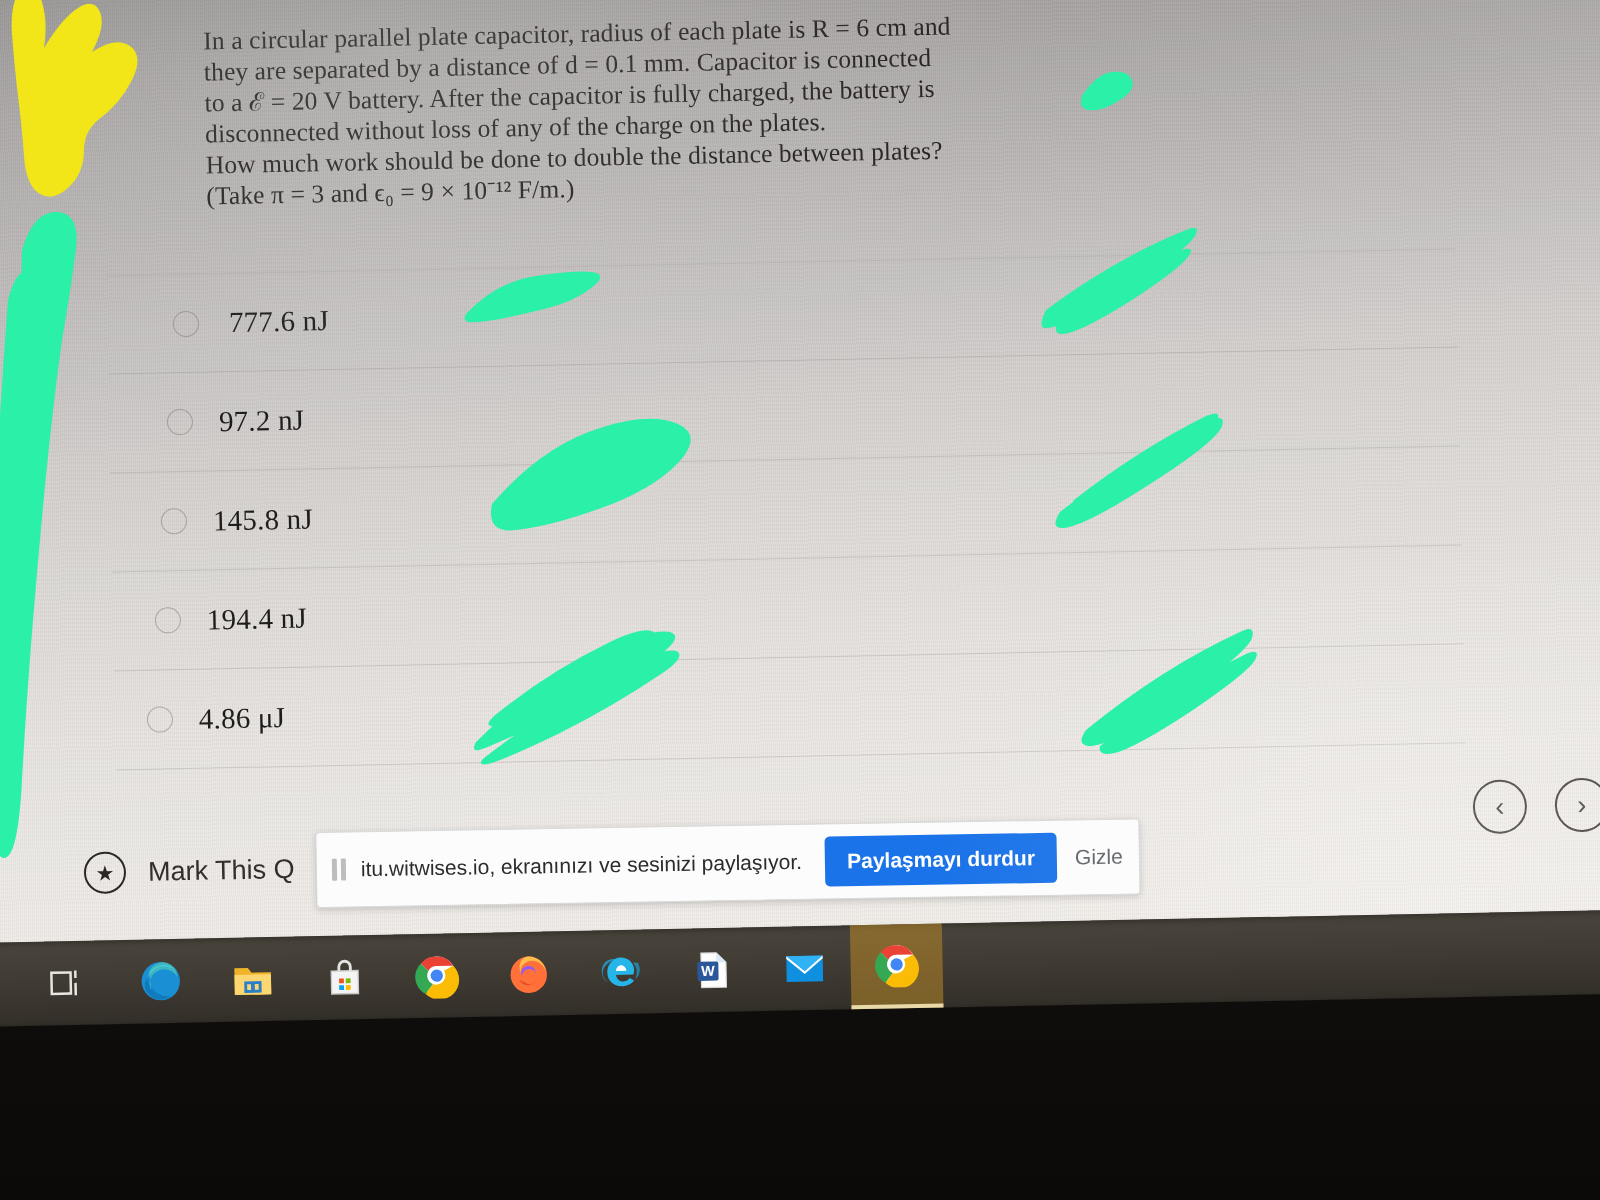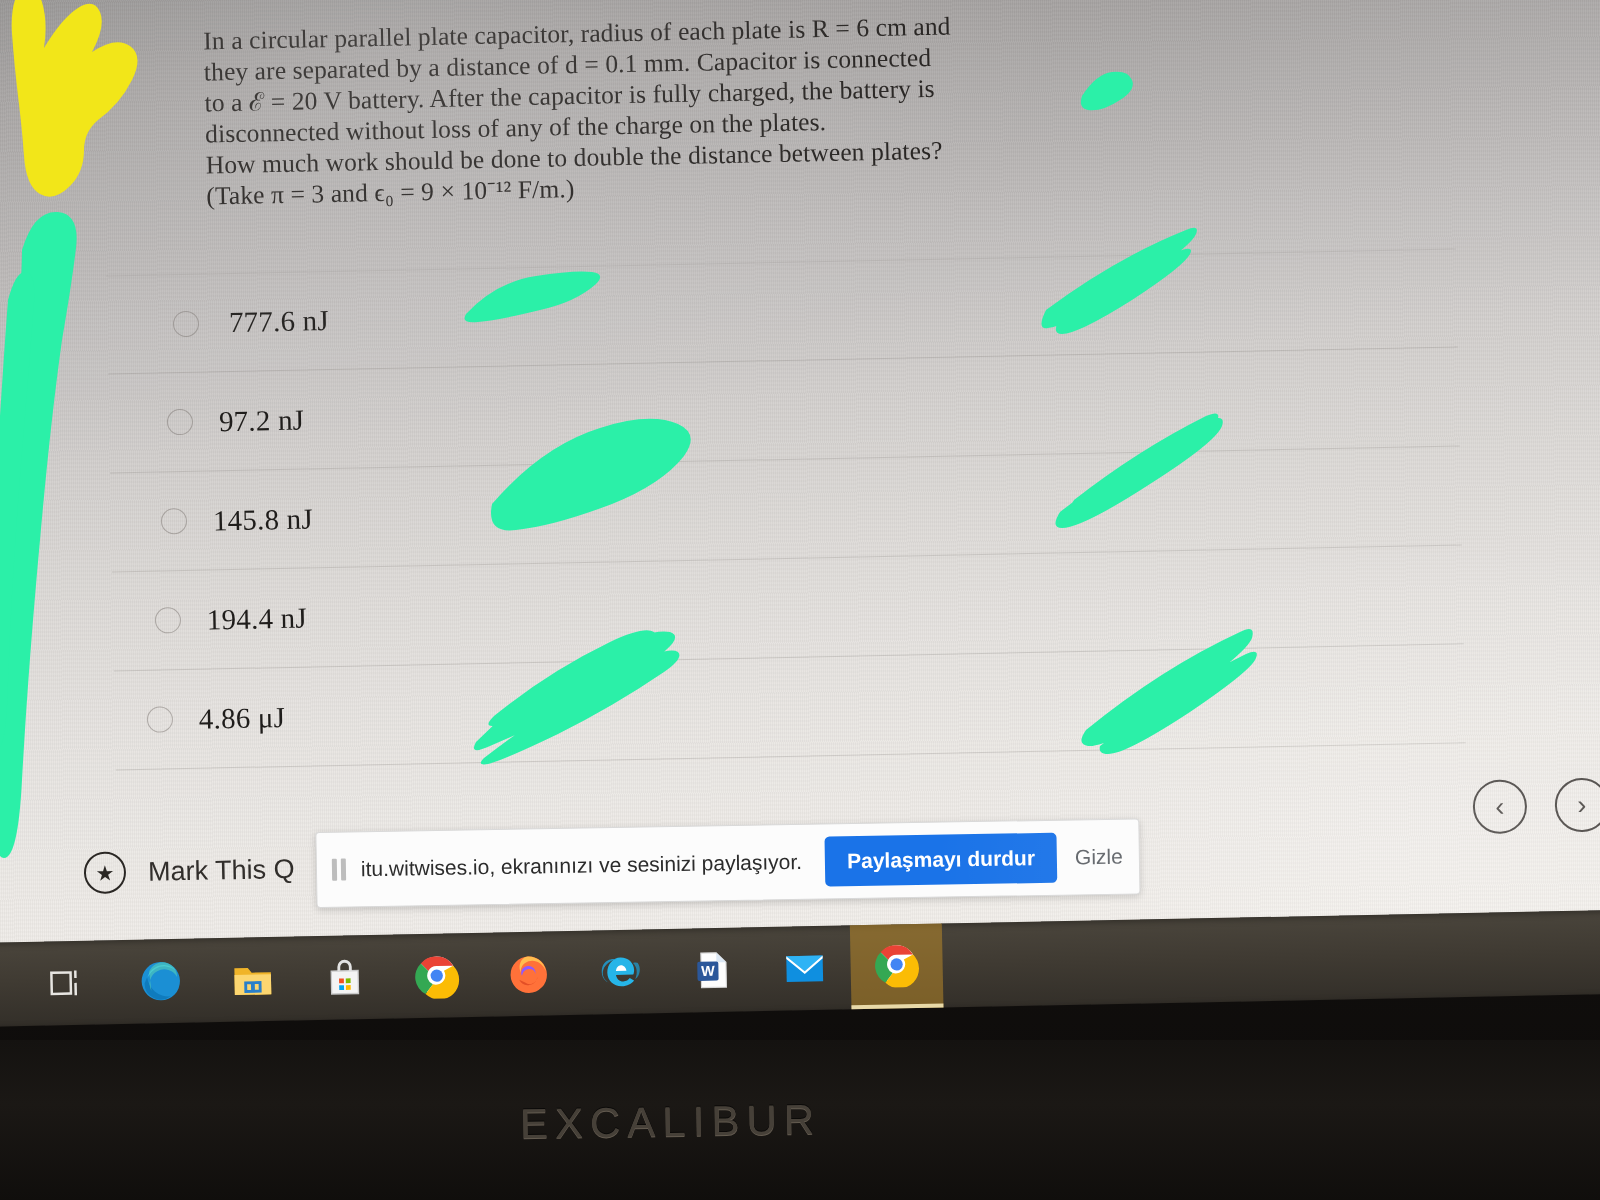--- a/index.html
+++ b/index.html
@@ -426,23 +426,20 @@
         <circle cx="24" cy="24" r="20" fill="#fff"></circle>
         <path d="M24 4a20 20 0 0 1 17.3 10H24a10 10 0 0 0-8.7 5L7.6 11A20 20 0 0 1 24 4z" fill="#ea4335"></path>
         <path d="M7.6 11l7.7 8a10 10 0 0 0 4.5 13.9L12 43A20 20 0 0 1 7.6 11z" fill="#34a853"></path>
         <path d="M41.3 14A20 20 0 0 1 12 43l7.8-10.1A10 10 0 0 0 33 24a10 10 0 0 0-1.4-5z" fill="#fbbc05"></path>
         <circle cx="24" cy="24" r="8.4" fill="#fff"></circle>
         <circle cx="24" cy="24" r="6.4" fill="#4285f4"></circle>
       </svg>
     </div>
   </div>
 
-  <div class="bezel-bottom">
-    <div class="brand">EXCALIBUR</div>
-  </div>
 
   <svg class="ann" viewBox="0 0 1600 1200">
     <g fill="#2bf0a8">
 
       <path d="M1082 96 q14 -22 30 -24 q16 -2 20 8 q4 10 -12 20 q-18 12 -32 10 q-10 -2 -6 -14z"></path>
 
       <path d="M466 314 q30 -32 70 -38 q38 -6 56 -4 q14 2 4 12 q-20 18 -56 26 q-40 10 -62 12 q-18 2 -12 -8z"></path>
 
       <path d="M492 504 q50 -58 108 -76 q50 -16 78 -4 q22 10 6 32 q-22 28 -72 48 q-58 22 -96 26 q-30 4 -24 -26z
                  M530 496 q40 -38 92 -54 q30 -10 40 -4 q6 6 -10 18 q-36 26 -80 38 q-36 10 -42 2z"></path>

